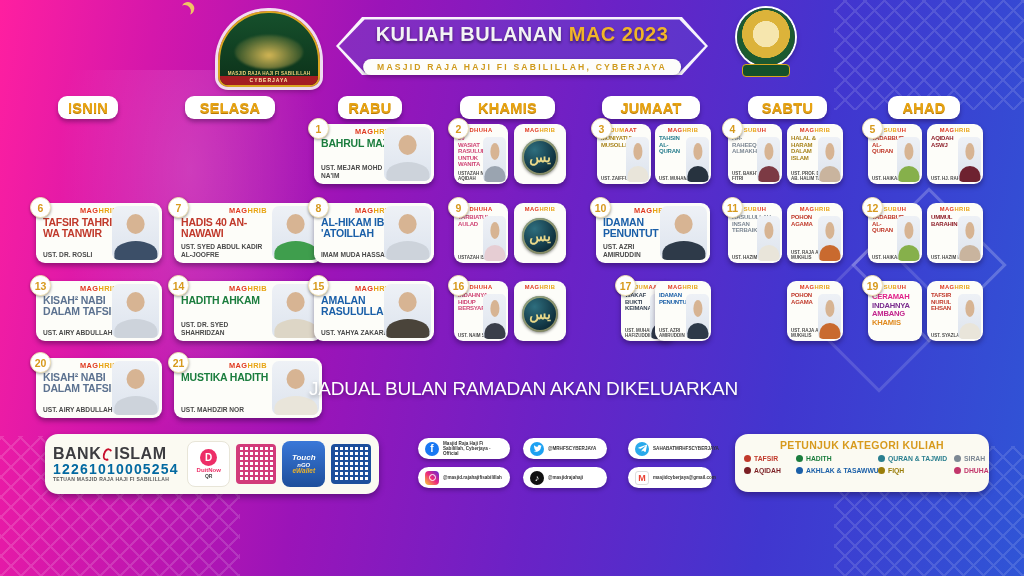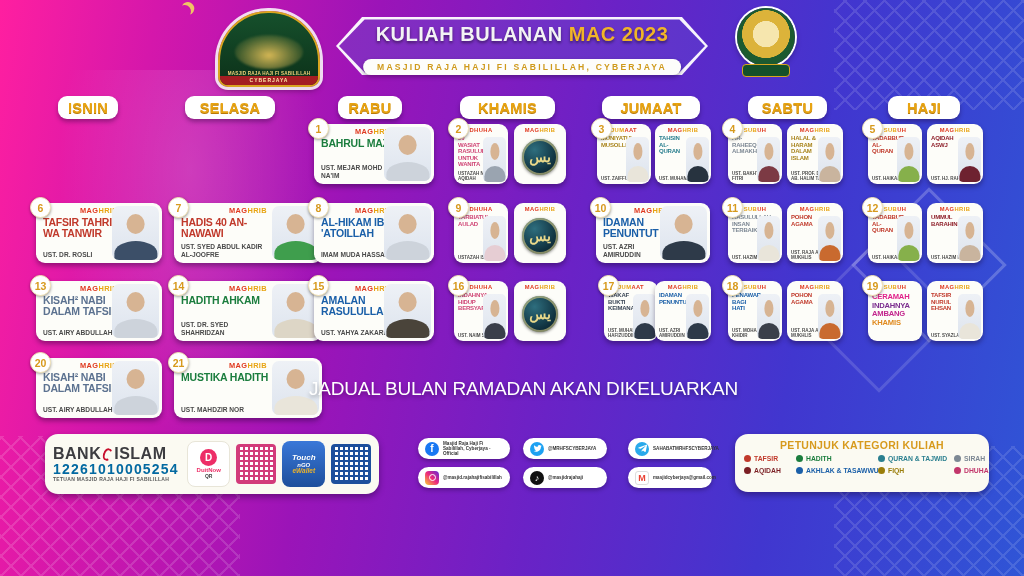--- a/index.html
+++ b/index.html
@@ -142,21 +142,21 @@
 
   <div class="emblem"></div>
   <div class="emblem-band"></div>
 
   <div class="day-pill" style="left:58px;width:60px">ISNIN</div>
   <div class="day-pill" style="left:185px;width:90px">SELASA</div>
   <div class="day-pill" style="left:338px;width:64px">RABU</div>
   <div class="day-pill" style="left:460px;width:95px">KHAMIS</div>
   <div class="day-pill" style="left:602px;width:98px">JUMAAT</div>
   <div class="day-pill" style="left:748px;width:79px">SABTU</div>
-  <div class="day-pill" style="left:888px;width:72px">HAJI</div>
+  <div class="day-pill" style="left:888px;width:72px">AHAD</div>
 
   <div class="card wide" style="left:314px;top:124px;width:120px">
     <span class="badge">1</span>
     <div class="tl"><span class="tr">MAG</span><span class="tg">HRIB</span></div>
     <div class="ttl" style="color: rgb(27, 125, 62);">BAHRUL MAZI</div>
     <div class="spk">UST. MEJAR MOHD NA'IM</div>
     <div class="photo">
         <i class="ph-head"></i>
         <i class="ph-body" style="background: rgb(205, 211, 219);"></i>
       </div>
@@ -383,50 +383,40 @@
         <i class="ph-body" style="background: rgb(58, 63, 74);"></i>
       </div>
   </div>
   <div class="card half yasin" style="left:514px;top:281px;width:52px">
     <div class="tl"><span class="tr">MAG</span><span class="tg">HRIB</span></div>
     <div class="ycirc">
         <span>يس</span>
       </div>
   </div>
 
-  <div class="card half" style="left:604px;top:281px;width:54px">
+  <div class="card half" style="left:621px;top:281px;width:54px">
     <span class="badge">17</span>
     <div class="tl"><span class="tg">JUM</span><span class="tr">AAT</span></div>
     <div class="ttl" style="color: rgb(58, 70, 86);">WAKAF BUKTI KEIMANAN</div>
     <div class="spk">UST. MUHAMMAD HAFIZUDDIN</div>
     <div class="photo">
         <i class="ph-head"></i>
         <i class="ph-body" style="background: rgb(46, 58, 73);"></i>
       </div>
   </div>
   <div class="card half" style="left:655px;top:281px;width:56px">
     <div class="tl"><span class="tr">MAG</span><span class="tg">HRIB</span></div>
     <div class="ttl" style="color: rgb(26, 95, 168);">IDAMAN PENUNTUT</div>
     <div class="spk">UST. AZRI AMIRUDDIN</div>
     <div class="photo">
         <i class="ph-head"></i>
         <i class="ph-body" style="background: rgb(46, 58, 73);"></i>
       </div>
   </div>
 
-  <div class="card half" style="left:728px;top:281px;width:54px">
-    <span class="badge">18</span>
-    <div class="tl"><span class="tg">SUB</span><span class="tr">UH</span></div>
-    <div class="ttl" style="color: rgb(26, 95, 168);">PENAWAR BAGI HATI</div>
-    <div class="spk">UST. MOHAMMAD KHIDIR</div>
-    <div class="photo">
-        <i class="ph-head"></i>
-        <i class="ph-body" style="background: rgb(58, 63, 74);"></i>
-      </div>
-  </div>
   <div class="card half" style="left:787px;top:281px;width:56px">
     <div class="tl"><span class="tr">MAG</span><span class="tg">HRIB</span></div>
     <div class="ttl" style="color: rgb(192, 57, 43);">POHON AGAMA</div>
     <div class="spk">UST. RAJA AHMAD MUKHLIS</div>
     <div class="photo">
         <i class="ph-head"></i>
         <i class="ph-body" style="background: rgb(201, 106, 47);"></i>
       </div>
   </div>
 

